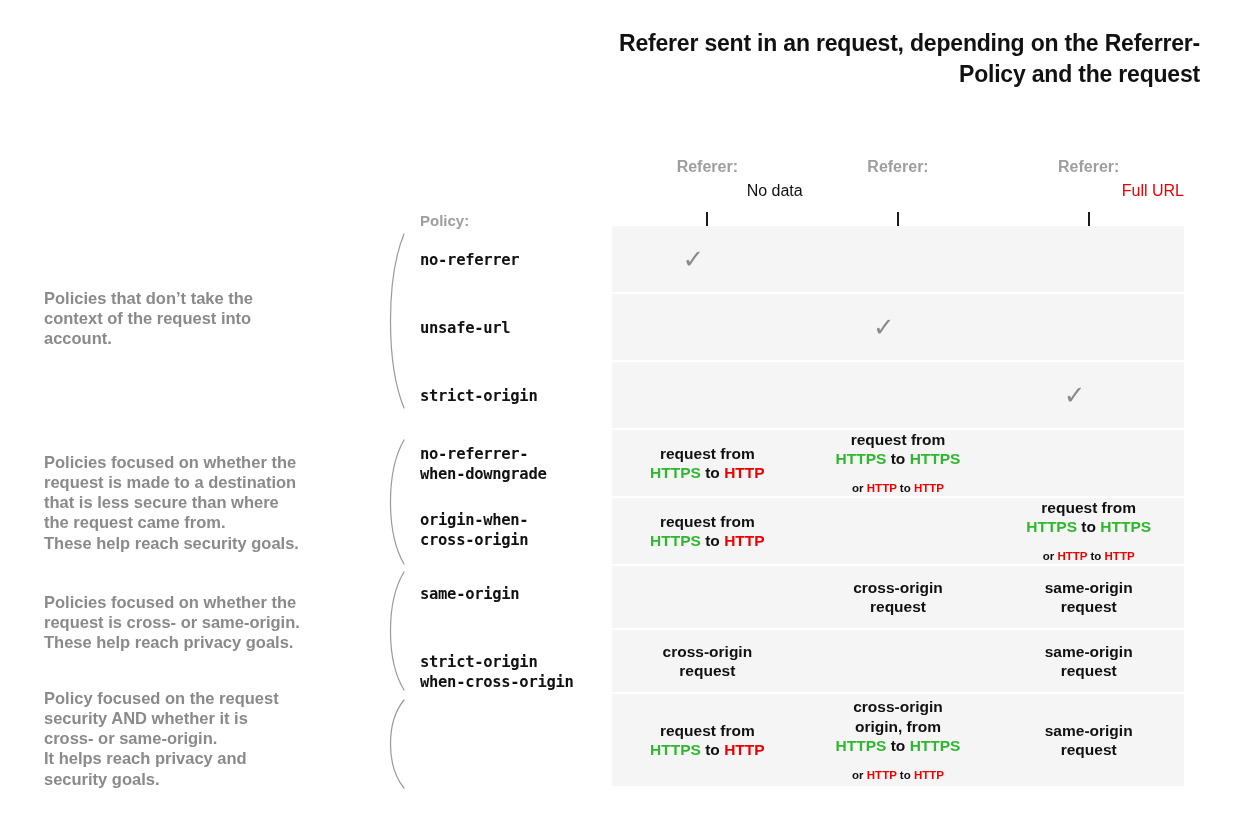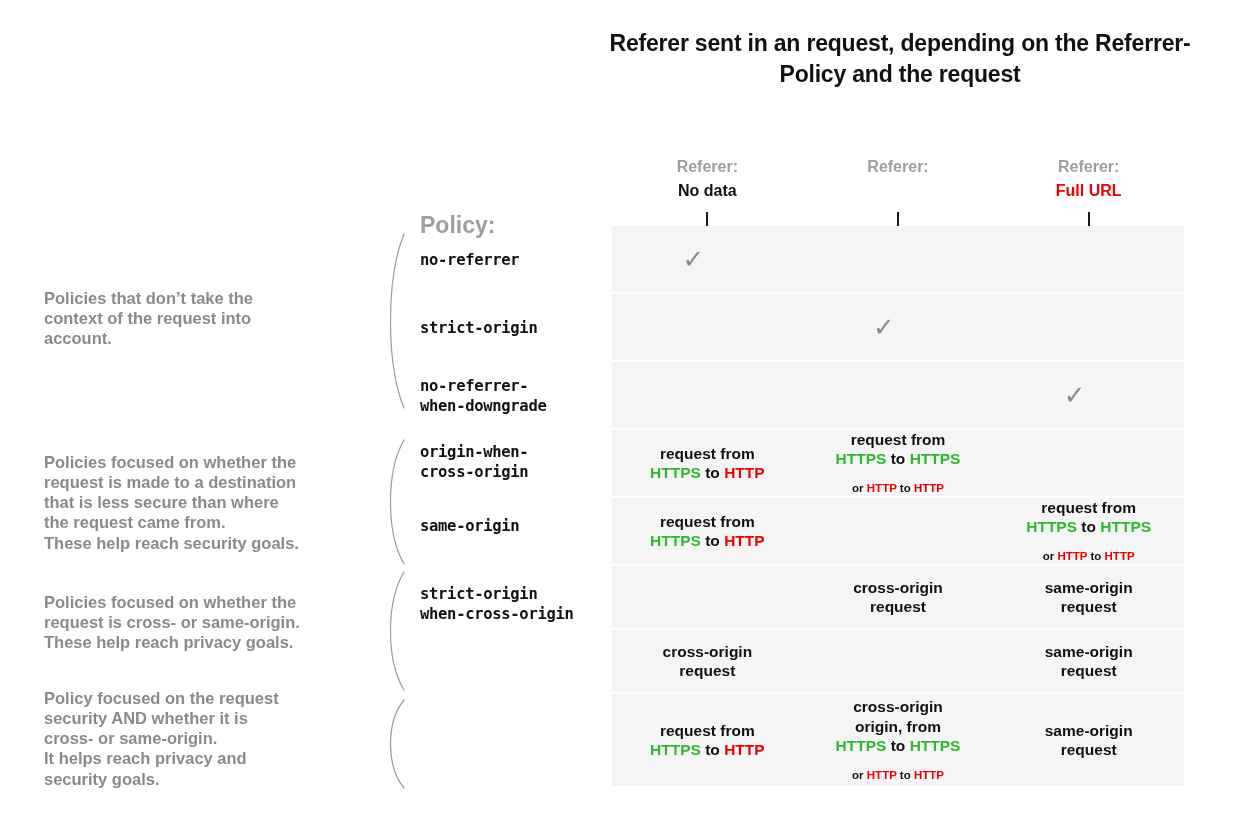--- a/index.html
+++ b/index.html
@@ -15,21 +15,21 @@
     -webkit-font-smoothing: antialiased;
     overflow: hidden;
   }
 
   
   .title {
     position: absolute;
     left: 600px;
     top: 28px;
     width: 600px;
-    text-align: center;
+    text-align: right;
     font-size: 23px;
     font-weight: bold;
     line-height: 1.33;
     color: #111111;
     letter-spacing: -0.2px;
   }
 
   
   .col-headers {
     position: absolute;
@@ -43,22 +43,23 @@
     text-align: center;
   }
   .col-head .ch-top {
     font-size: 16px;
     font-weight: bold;
     color: #9e9e9e;
     line-height: 1.5;
   }
   .col-head .ch-bottom {
     font-size: 16px;
-    font-weight: bold;
+    font-weight: normal;
     line-height: 1.5;
+    text-align: right;
   }
   .ch-nodata { color: #111111; }
   .ch-origin { color: #1565f5; }
   .ch-full   { color: #ee0000; }
 
   
   .ticks {
     position: absolute;
     left: 612px;
     top: 212px;
@@ -75,21 +76,21 @@
     width: 2px;
     height: 14px;
     background: #1a1a1a;
   }
 
   
   .policy-label {
     position: absolute;
     left: 420px;
     top: 212px;
-    font-size: 23px;
+    font-size: 15px;
     font-weight: bold;
     color: #9e9e9e;
   }
 
   
   .table {
     position: absolute;
     left: 612px;
     top: 226px;
     width: 572px;
@@ -188,20 +189,21 @@
     </div>
   <div class="tick-cell">
       <div class="tick-mark"></div>
     </div>
 </div>
 
 <div class="policy-label">Policy:</div>
 
 <div class="pol-names" id="pol-names">
     <div class="pol-name" style="height: 68px;">no-referrer</div>
+    <div class="pol-name" style="height: 68px;">unsafe-url</div>
     <div class="pol-name" style="height: 68px;">strict-origin</div>
     <div class="pol-name" style="height: 68px;">no-referrer-
 when-downgrade</div>
     <div class="pol-name" style="height: 64px;">origin-when-
 cross-origin</div>
     <div class="pol-name" style="height: 64px;">same-origin</div>
     <div class="pol-name" style="height: 92px;">strict-origin
 when-cross-origin</div>
   </div>
 

